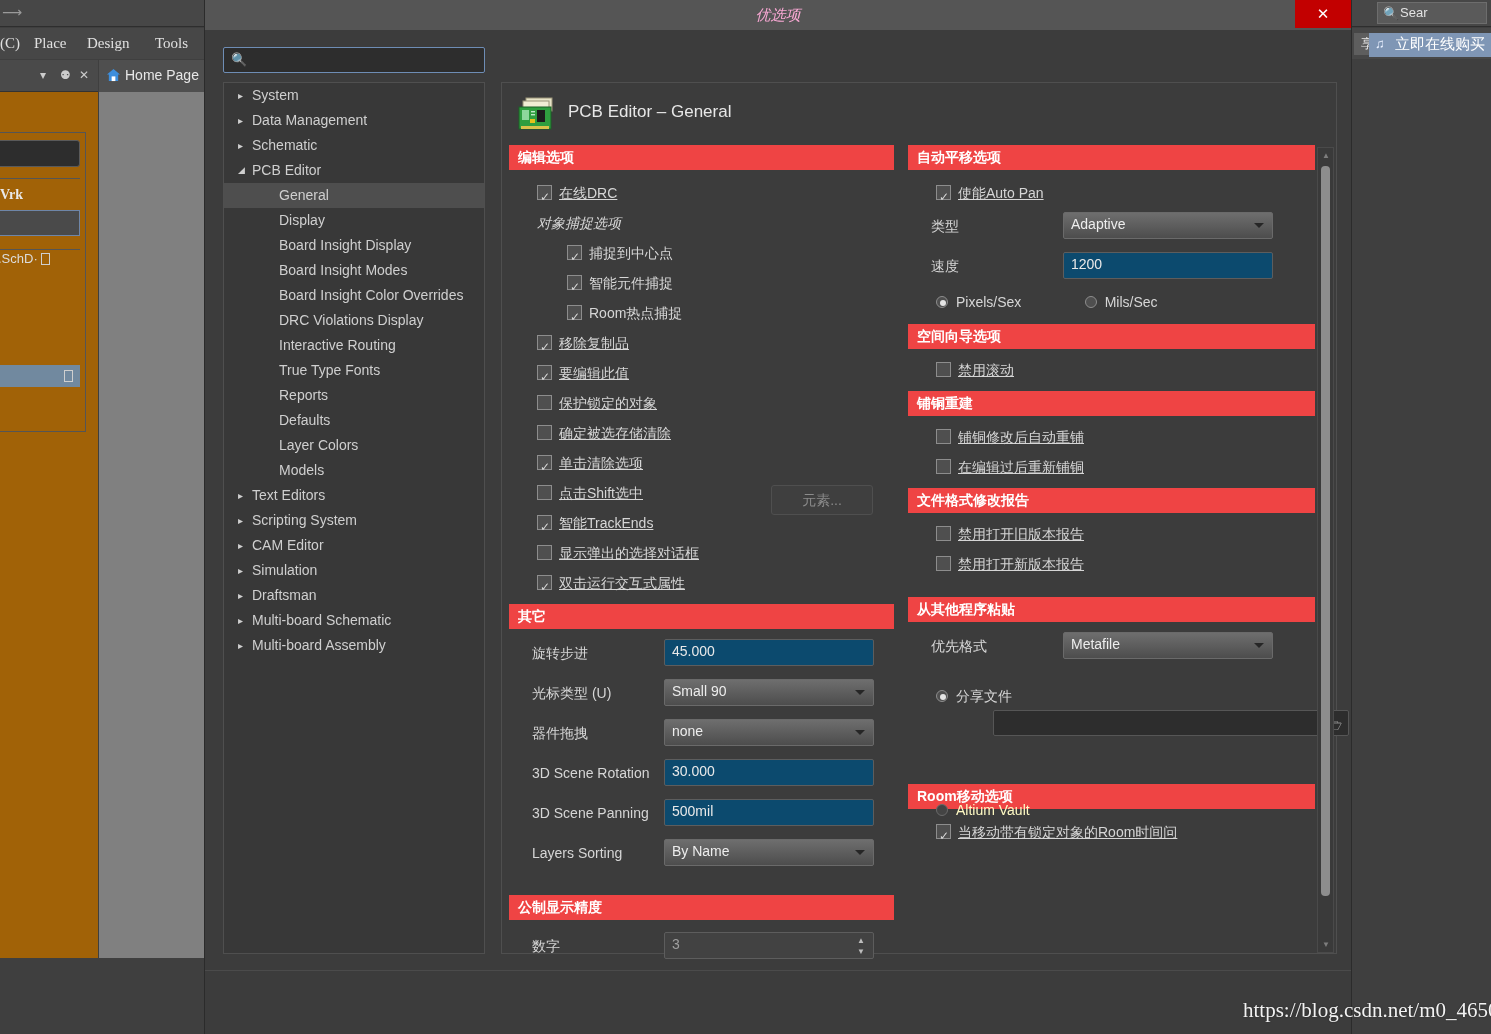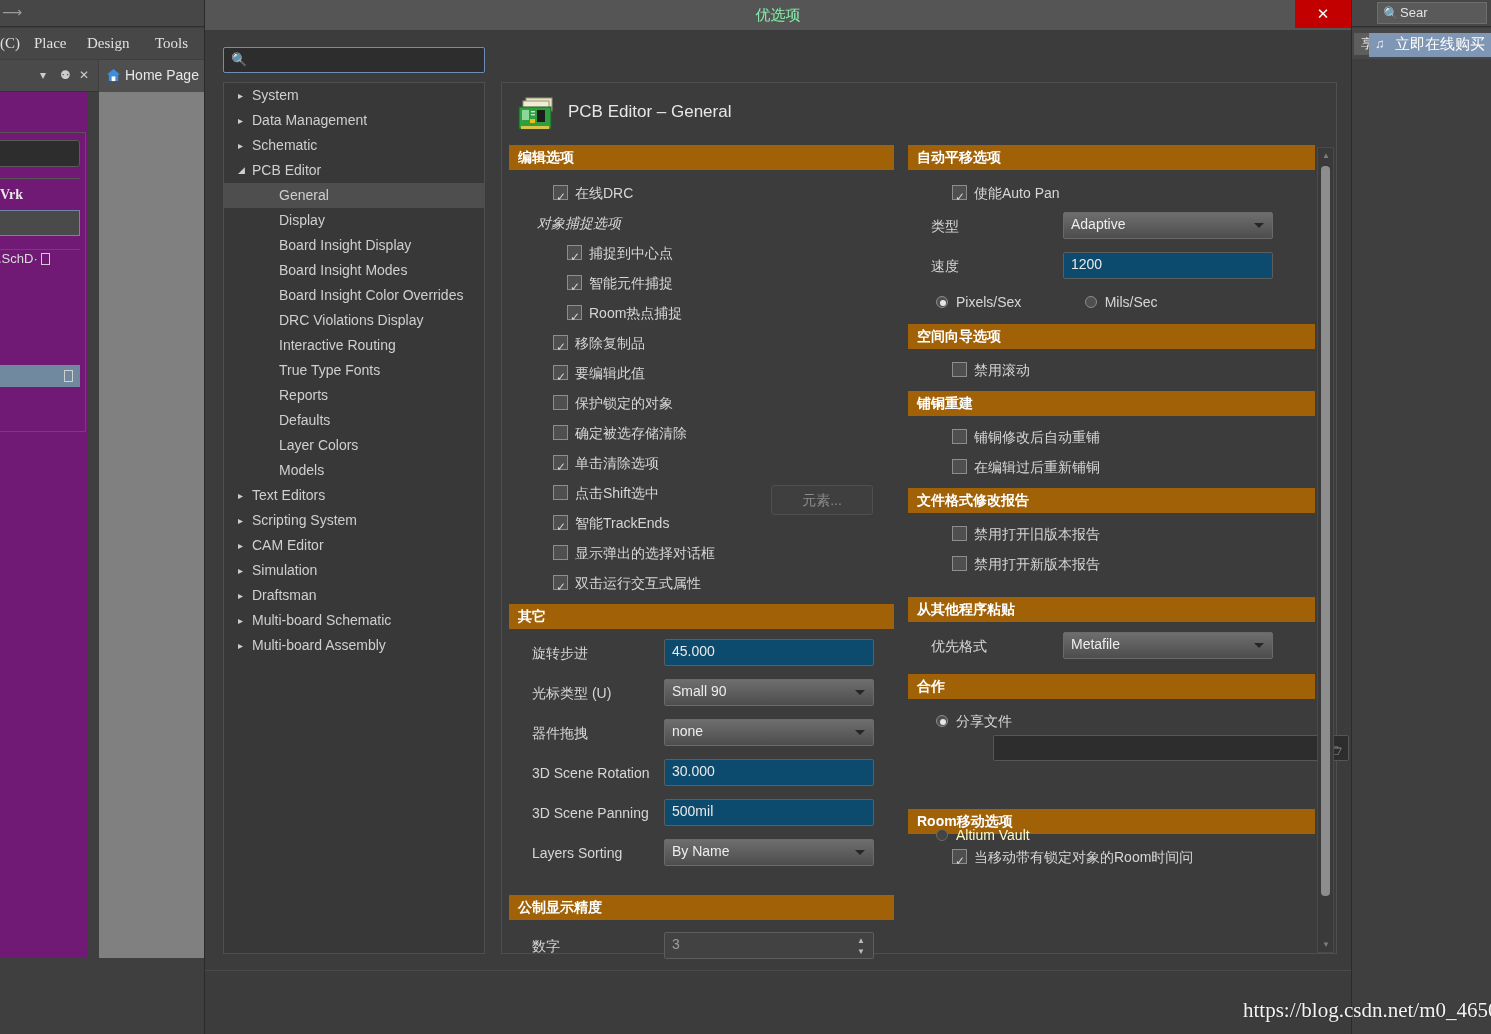--- a/index.html
+++ b/index.html
@@ -25,40 +25,40 @@
 
   .bg-promo-share { position:absolute; right:110px; top:33px; height:22px; padding:2px 7px 0 7px; background:#5e5e5e; color:#e6e6e6; font-size:13px;}
   .bg-promo-buy { position:absolute; right:0px; top:33px; height:24px; padding:2px 6px 0 26px; background:#7f96b5; color:#ffffff; font-size:15px; white-space:nowrap;}
   .bg-promo-buy .bicon { position:absolute; left:6px; top:3px; color:#e9f0ff; font-size:13px;}
 
   .bg-panel-head { position:absolute; left:0; top:60px; width:98px; height:32px; background:#4a4a4a; border-bottom:1px solid #333;}
   .bg-panel-head .ic { position:absolute; top:8px; color:#ccc; font-size:12px;}
   .bg-tab-home { position:absolute; left:99px; top:60px; width:107px; height:32px; background:#4f4f4f; color:#e7e7e7; font-size:14px; padding:7px 0 0 26px;}
   .bg-tab-home .home { position:absolute; left:7px; top:8px; width:15px; height:14px; }
   .bg-canvas { position:absolute; left:99px; top:92px; width:107px; height:866px; background:#808080; }
-  .bg-leftpanel { position:absolute; left:0; top:92px; width:88px; height:866px; background:#701a75; }
+  .bg-leftpanel { position:absolute; left:0; top:92px; width:98px; height:866px; background:#a16207; }
 
   .bg-lp-field1 { position:absolute; left:-4px; top:48px; width:84px; height:27px; background:#2d2d2d; border:1px solid #5a5a5a; border-radius:3px;}
   .bg-lp-sep { position:absolute; left:-4px; top:86px; width:84px; height:1px; background:#555; }
   .bg-lp-wrk { position:absolute; left:0px; top:95px; color:#e9e9e9; font-size:14px; font-weight:bold; font-family:"Liberation Serif",serif;}
   .bg-lp-field2 { position:absolute; left:-6px; top:118px; width:86px; height:26px; background:#4a4a4a; border:1px solid #6e86a8;}
   .bg-lp-sep2 { position:absolute; left:-6px; top:157px; width:86px; height:1px; background:#555; }
   .bg-lp-row1 { position:absolute; left:-2px; top:156px; width:82px; height:22px; color:#dcdcdc; font-size:13px; padding-top:3px;}
   .bg-lp-rowsel { position:absolute; left:0px; top:273px; width:80px; height:22px; background:#71899f;}
   .bg-lp-border { position:absolute; left:-2px; top:40px; width:88px; height:300px; border:1px solid #555; }
   .doc-ic { display:inline-block; width:9px; height:12px; border:1px solid #cfcfcf; background:transparent; vertical-align:-2px;}
 
   .bg-statusbar { position:absolute; left:0; top:968px; width:1491px; height:36px; background:#3f3f3f;}
 
   .watermark { position:absolute; color:#f2f2f2; font-size:21px; font-family:"Liberation Serif", serif; white-space:nowrap; z-index:60; text-shadow:0 0 2px rgba(0,0,0,.4);}
 
   
   .dialog { position:absolute; left:205px; top:0; width:1146px; height:1034px; background:#555555; z-index:40; box-shadow:0 0 0 1px #2b2b2b;}
   .dlg-title { position:absolute; left:0; top:0; width:1146px; height:30px; background:#555555; }
-  .dlg-title-text { position:absolute; left:0; top:0; width:1146px; text-align:center; line-height:30px; color:#86efac; font-size:15px;}
+  .dlg-title-text { position:absolute; left:0; top:0; width:1146px; text-align:center; line-height:30px; color:#f9a8d4; font-size:15px;font-style:italic;}
   .dlg-close { position:absolute; right:0; top:0; width:56px; height:28px; background:#c20000; color:#fff; font-size:15px; text-align:center; line-height:28px; cursor:pointer;}
   .dlg-body { position:absolute; left:0; top:30px; width:1146px; height:940px; background:#3c3c3c; }
   .dlg-footer { position:absolute; left:0; top:970px; width:1146px; height:64px; background:#3c3c3c; border-top:1px solid #4b4b4b;}
 
   
   .search-wrap { position:absolute; left:18px; top:17px; width:262px; height:26px; background:#2d2d2d; border:1px solid #6e8db5; border-radius:2px;}
   .search-wrap .mag { position:absolute; left:7px; top:4px; color:#bdbdbd; font-size:13px;}
   .search-input { position:absolute; left:25px; top:0; width:232px; height:24px; background:transparent; border:0; outline:none; color:#e2e2e2; font-size:13px; font-family:inherit;}
 
   .tree { position:absolute; left:18px; top:52px; width:262px; height:872px; background:#383838; border:1px solid #4f4f4f; overflow:hidden; }
@@ -74,28 +74,28 @@
   .pane { position:absolute; left:296px; top:52px; width:836px; height:872px; background:#3c3c3c; border:1px solid #4f4f4f;}
   .pane-head { position:absolute; left:0; top:0; width:834px; height:60px; }
   .pane-icon { position:absolute; left:16px; top:14px; width:38px; height:34px; }
   .pane-title { position:absolute; left:66px; top:19px; color:#e7e7e7; font-size:17px;}
 
   .scrollregion { position:absolute; left:0; top:62px; width:834px; height:808px; }
   .col { position:absolute; top:0; }
   .colL { left:7px; width:385px; }
   .colR { left:406px; width:407px; }
 
-  .grp-head { height:25px; background:#a16207; color:#ffffff; font-weight:bold; font-size:14px; padding:4px 0 0 9px;}
+  .grp-head { height:25px; background:#ef4444; color:#ffffff; font-weight:bold; font-size:14px; padding:4px 0 0 9px;}
   .grp-body { position:relative; }
 
   .chk { position:relative; height:30px; line-height:30px; color:#d6d6d6; font-size:14px; white-space:nowrap; cursor:pointer;}
   .chk .box { position:absolute; left:0; top:7px; width:15px; height:15px; background:#4f4f4f; border:1px solid #8d8d8d;}
   .chk.on .box::after { content:"\2713"; position:absolute; left:2px; top:-4px; font-size:12px; color:#d8d8d8;}
   .chk span.lbl { margin-left:22px; }
-  .ind0 { margin-left:44px; }
+  .ind0 { margin-left:28px;text-decoration:underline; }
   .ind1 { margin-left:58px; }
   .plainlabel { height:30px; line-height:30px; color:#d6d6d6; font-size:14px; margin-left:28px;font-style:italic;}
 
   .row { position:relative; height:40px; }
   .row .lab { position:absolute; left:23px; top:10px; color:#d6d6d6; font-size:14px; }
   .fld { position:absolute; left:155px; top:4px; width:210px; height:27px; background:#0c4a6e; border:1px solid #5d5d5d; color:#e9e9e9; font-size:14px; padding:3px 0 0 7px; border-radius:2px;}
   .sel { position:absolute; left:155px; top:4px; width:210px; height:27px; background:linear-gradient(#6e6e6e,#4d4d4d); border:1px solid #6a6a6a; color:#ededed; font-size:14px; padding:3px 0 0 7px; border-radius:2px; cursor:pointer;}
   .sel .caret { position:absolute; right:8px; top:10px; width:0; height:0; border-left:5px solid transparent; border-right:5px solid transparent; border-top:5px solid #262626;}
   .spin { position:absolute; left:155px; top:4px; width:210px; height:27px; background:#424242; border:1px solid #5d5d5d; color:#9f9f9f; font-size:14px; padding:3px 0 0 7px; border-radius:2px;}
   .spin .up, .spin .dn { position:absolute; right:8px; color:#bdbdbd; font-size:8px;}
@@ -429,21 +429,20 @@
             <div class="grp-body" style="padding:6px 0 6px 0;">
               <div class="row">
                 <span class="lab">优先格式</span>
                 <div class="sel">
                   <span>Metafile</span>
                   <span class="caret"></span>
                 </div>
               </div>
             </div>
 
-            <div class="grp-head">合作</div>
             <div class="grp-body" style="padding:8px 0 8px 0;">
               <div style="margin-left:28px;height:28px;">
                 <span class="radio on">
                   <span class="dot"></span>
                   <span class="lbl">分享文件</span>
                 </span>
               </div>
               <div style="position:relative;height:38px;margin-left:28px;">
                 <div class="pathfield">
                   <span style="display:inline-block;padding:4px 0 0 6px;color:#e0e0e0;"></span>

